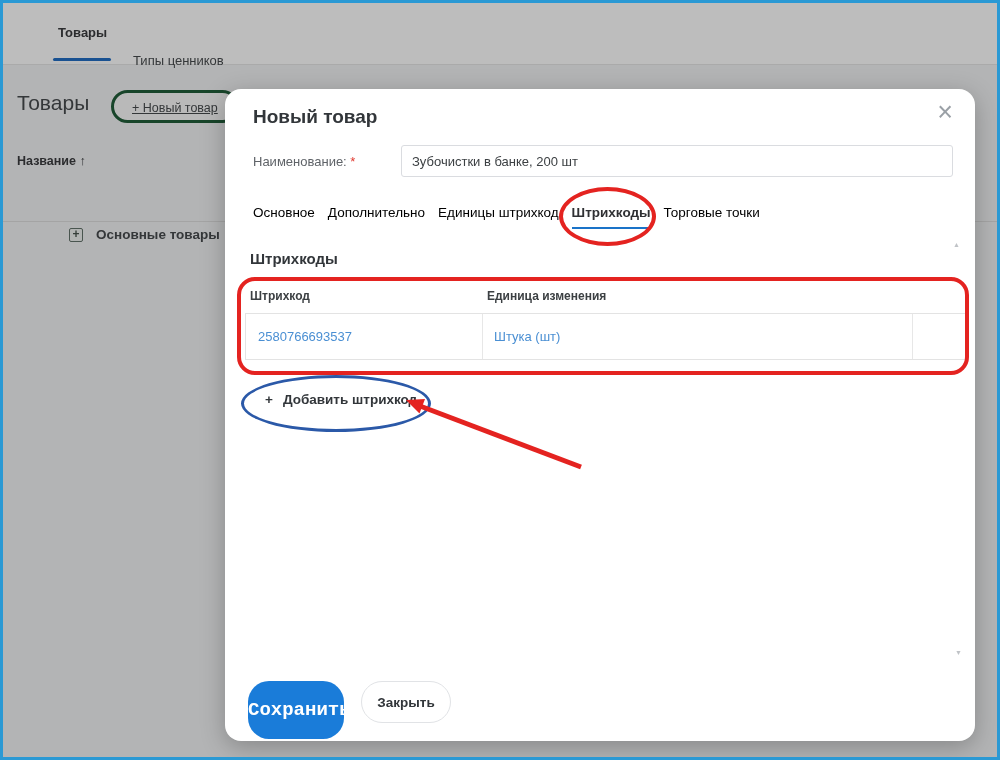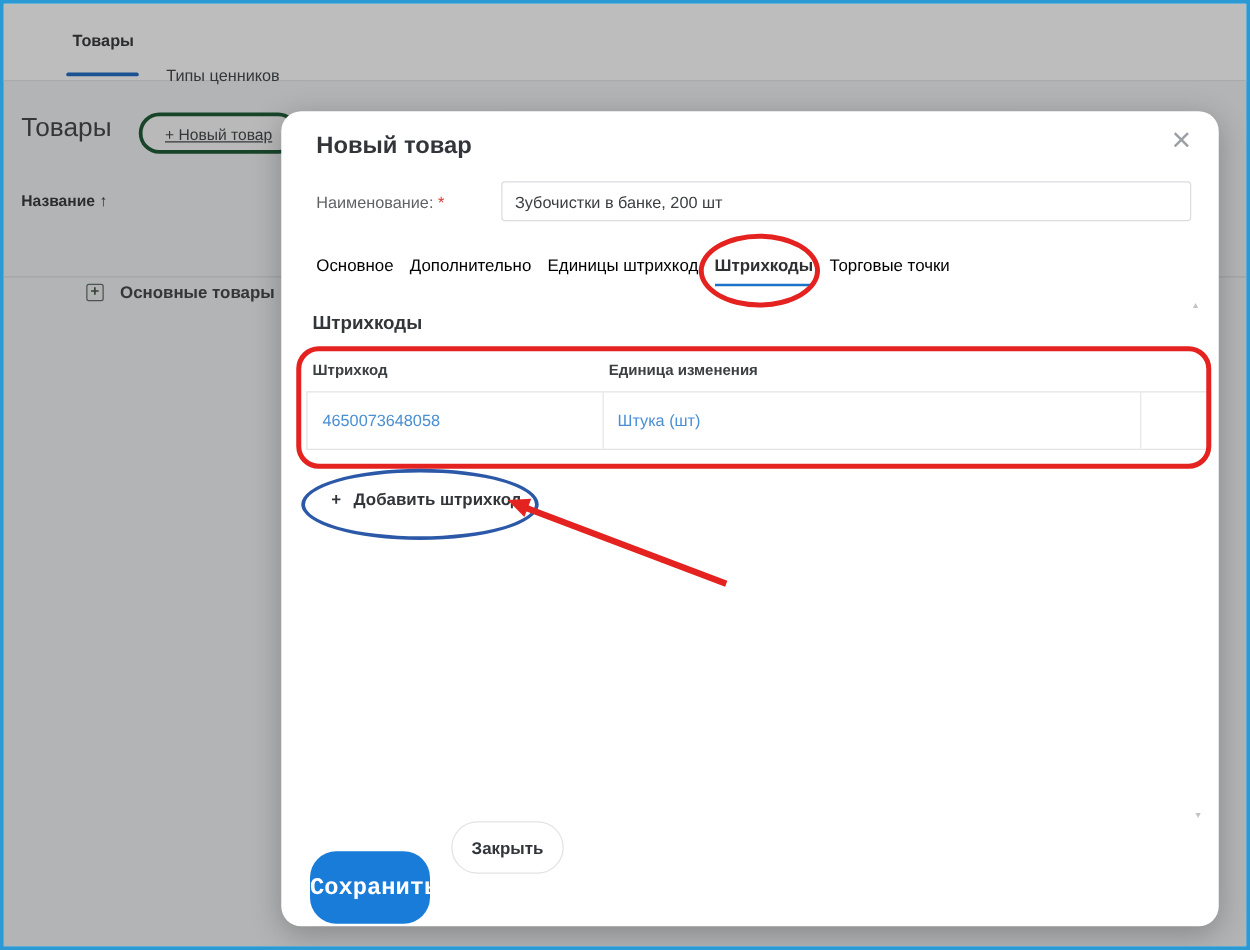--- a/index.html
+++ b/index.html
@@ -81,21 +81,21 @@
     color:#32363a; cursor:pointer;text-align:center;
   }
   .m-add-plus { margin-right:10px; font-weight:700; }
 
   .m-save-btn {
     position:absolute; left:23px; top:592px; width:96px; height:58px;
     border:none; border-radius:21px; background:#1a7cd9; color:#ffffff;
     font-family:Liberation Mono, monospace; font-size:19px; font-weight:700; cursor:pointer;
   }
   .m-cancel-btn {
-    position:absolute; left:136px; top:568px; width:90px; height:42px;
+    position:absolute; left:136px; top:592px; width:90px; height:42px;
     border:1px solid #e1e3e6; border-radius:21px; background:#ffffff; color:#32363a;
     font-family:"Liberation Sans", sans-serif; font-size:13.5px; font-weight:700; cursor:pointer;
   }
   .m-scroll-up { position:absolute; left:728px; top:152px; font-size:7px; color:#c0c3c7; cursor:pointer; }
   .m-scroll-down { position:absolute; left:730px; top:560px; font-size:7px; color:#c0c3c7; cursor:pointer; }
 
   
   .anno { position:absolute; z-index:6; pointer-events:none; }
   .anno-ellipse-tab {
     left:556px; top:184px; width:97px; height:59px;
@@ -154,21 +154,21 @@
       <span class="m-tab active">Штрихкоды</span>
       <span class="m-tab">Торговые точки</span>
     </div>
 
     <div class="m-section">Штрихкоды</div>
 
     <div class="m-th m-th-barcode">Штрихкод</div>
     <div class="m-th m-th-unit">Единица изменения</div>
 
     <div class="m-row">
-      <span class="m-cell m-cell-barcode">4650073648058</span>
+      <span class="m-cell m-cell-barcode">2580766693537</span>
       <span class="m-cell m-cell-unit">Штука (шт)</span>
       <span class="m-cell-sep1"></span>
       <span class="m-cell-sep2"></span>
     </div>
 
     <div class="m-add-btn">
       <span class="m-add-plus">+</span><span>Добавить штрихкод</span>
     </div>
 
     <div class="m-scroll-up">▲</div>

